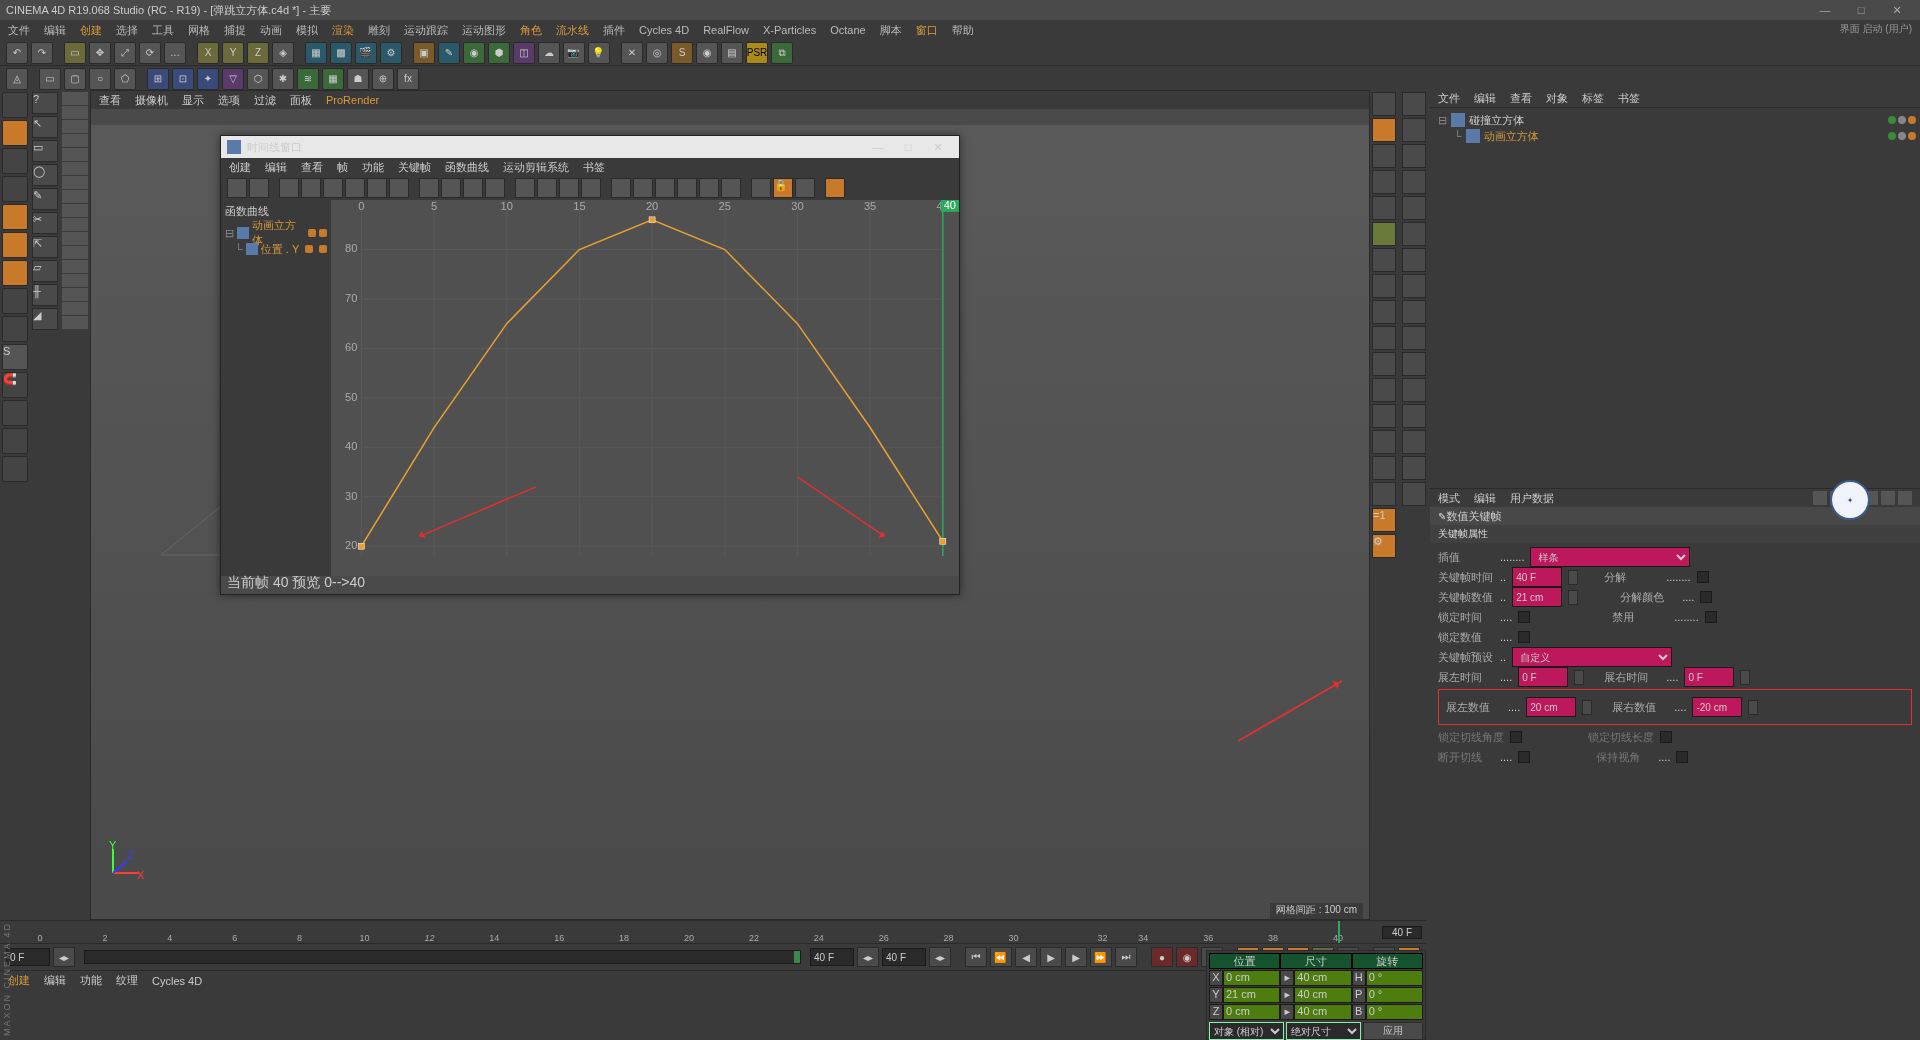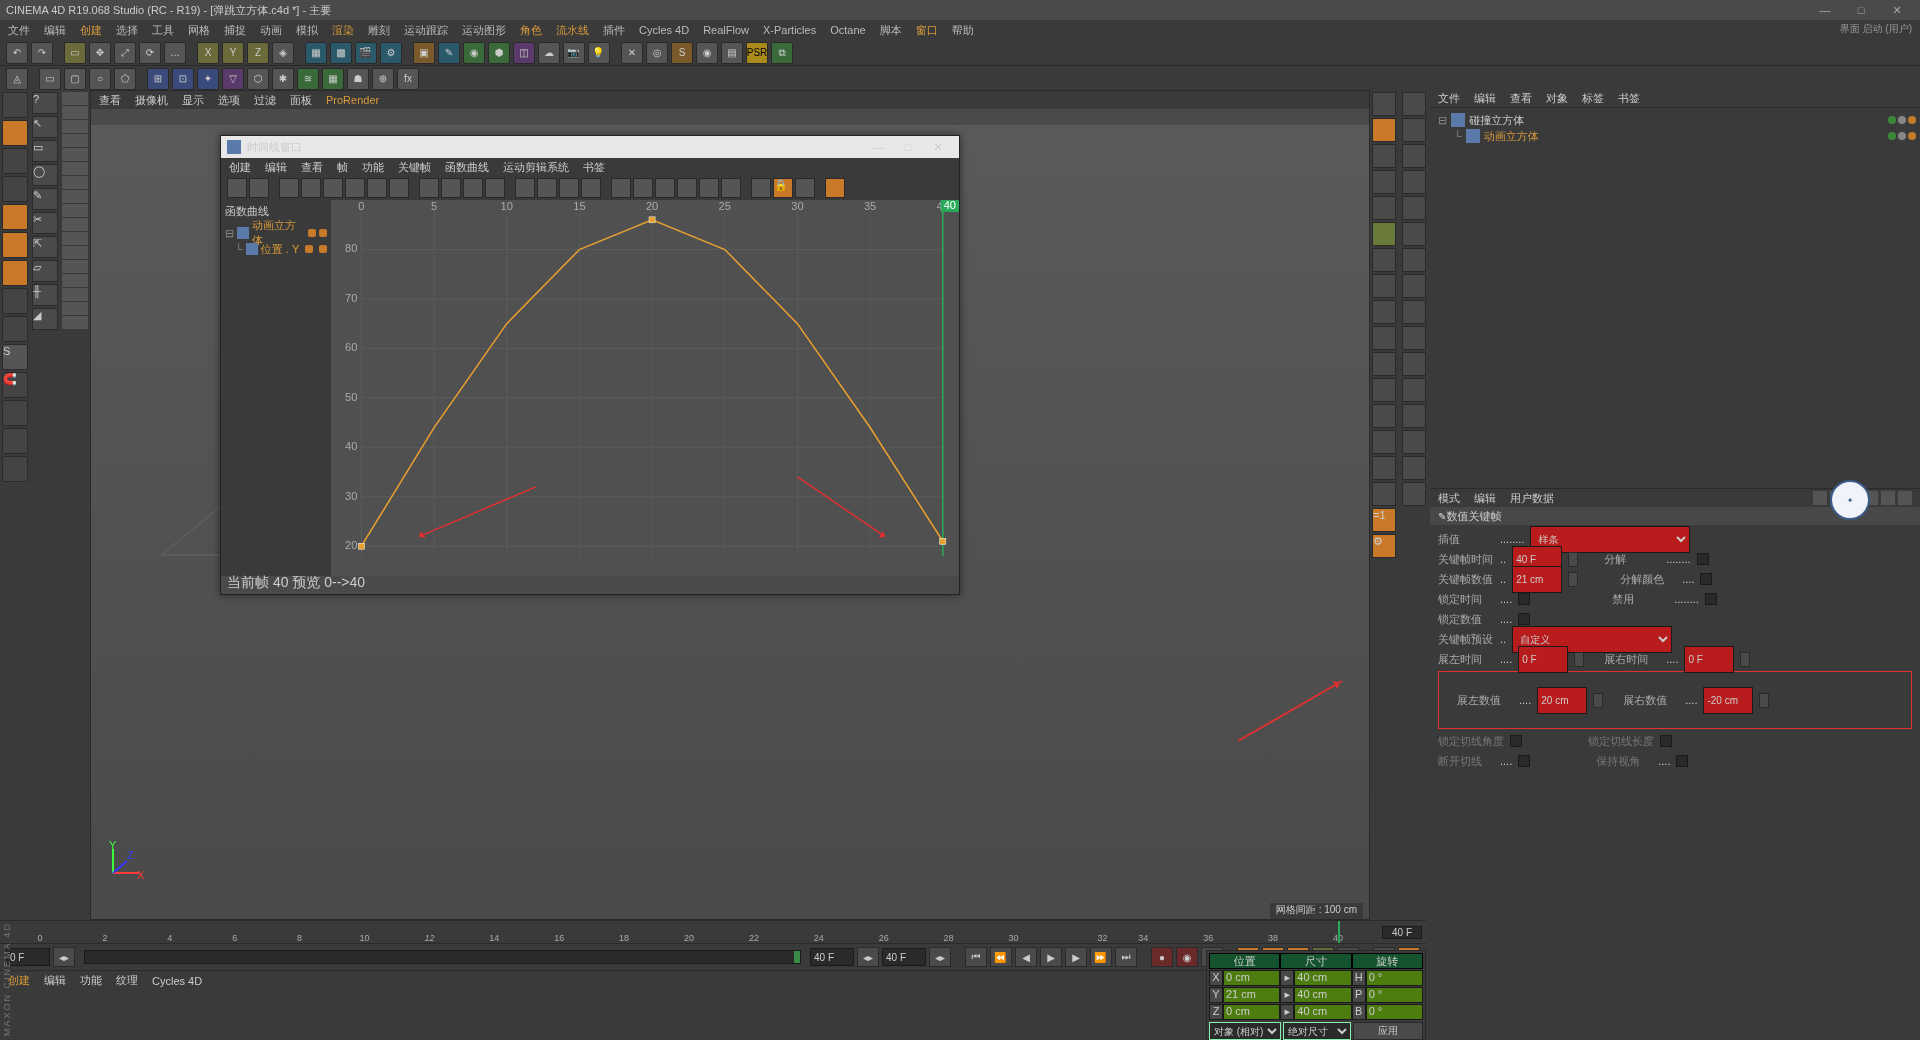--- a/index.html
+++ b/index.html
@@ -50,25 +50,25 @@
 .tree-row .dots{display:flex;gap:2px;margin-left:auto}
 .tree-row .dot{width:8px;height:8px;border-radius:50%;background:#888}
 .attr-panel{flex:1;background:#3a3a3a;border-top:1px solid #2a2a2a}
 .attr-menu{height:18px;display:flex;align-items:center;gap:14px;padding:0 8px;font-size:10px}
 .attr-menu .ricons{margin-left:auto;display:flex;gap:3px}
 .attr-menu .ri{width:14px;height:14px;background:#555}
 .attr-title{height:18px;background:#484848;padding:0 8px;display:flex;align-items:center;font-size:10px;color:#d8d8d8}
 .attr-section{padding:4px 8px}
 .attr-row{display:flex;align-items:center;height:20px;gap:6px;font-size:10px}
 .attr-row label{min-width:56px;color:#aaa}
-.attr-row input,.attr-row select{background:#b91c1c;border:1px solid #1a1a1a;color:#ccc;height:27px;padding:0 3px;font-size:10px;width:50px}
+.attr-row input,.attr-row select{background:#be185d;border:1px solid #1a1a1a;color:#ccc;height:20px;padding:0 3px;font-size:10px;width:50px}
 .attr-row select{width:160px}
 .attr-row .spin{width:10px;height:15px;background:#4a4a4a;border:1px solid #2a2a2a}
 .attr-row .chk{width:12px;height:12px;background:#2a2a2a;border:1px solid #1a1a1a}
-.redbox{border:1.5px solid #e03030;padding:18px;margin:2px 0}
+.redbox{border:1.5px solid #e03030;padding:7px;margin:2px 0}
 .bottom{position:absolute;left:0;right:494px;bottom:0;height:120px;background:#3a3a3a}
 .timeline{height:24px;background:#3a3a3a;display:flex;align-items:center;position:relative;border-top:1px solid #2a2a2a;border-bottom:1px solid #2a2a2a}
 .tl-ticks{flex:1;position:relative;height:22px;margin:0 40px}
 .tl-tick{position:absolute;bottom:0;font-size:9px;color:#aaa;transform:translateX(-50%)}
 .tl-marker{position:absolute;top:0;bottom:0;width:2px;background:#2aaa5a}
 .tl-end{width:40px;text-align:center;font-size:10px;background:#2a2a2a;border:1px solid #1a1a1a;margin:0 4px}
 .playback{height:26px;display:flex;align-items:center;gap:3px;padding:2px 6px}
 .pb{width:22px;height:20px;background:#4a4a4a;border:1px solid #2a2a2a;display:flex;align-items:center;justify-content:center;font-size:10px}
 .pb.rec{background:#6a2a2a}
 .pb.orange{background:#c87a2a}
@@ -78,21 +78,21 @@
 .bottom-tabs{height:20px;display:flex;align-items:center;gap:14px;padding:0 8px;font-size:10px;border-top:1px solid #2a2a2a}
 .bottom-tabs .hl{color:#d89a3a}
 .coord-panel{position:absolute;right:494px;bottom:0;width:220px;height:90px;background:#3a3a3a;border:1px solid #2a2a2a;padding:2px}
 .coord-head{display:flex;height:16px;font-size:10px}
 .coord-head div{flex:1;text-align:center;background:#14532d;border:1px solid #000000}
 .coord-row{display:flex;height:16px;font-size:10px;margin-top:1px}
 .coord-row div{flex:1;background:#4d7c0f;border:1px solid #1a1a1a;padding:0 2px}
 .coord-row .lbl{flex:0 0 14px;background:#484848;text-align:center}
 .coord-foot{display:flex;height:18px;margin-top:2px;gap:2px}
 .coord-foot select{flex:1;background:#2a2a2a;border:1px solid #86efac;font-size:10px}
-.coord-foot button{width:70px;background:#4a4a4a;border:1px solid #2a2a2a;font-size:10px}
+.coord-foot button{width:60px;background:#4a4a4a;border:1px solid #2a2a2a;font-size:10px}
 
 .tlwin{position:absolute;left:220px;top:135px;width:740px;height:460px;background:#4a4a4a;border:1px solid #222;box-shadow:0 0 8px rgba(0,0,0,.5);z-index:10}
 .tlwin .tw-title{height:22px;background:#e8e8e8;color:#333;display:flex;align-items:center;padding:0 6px}
 .tlwin .tw-title .ico{width:14px;height:14px;background:#5a7aaa;margin-right:6px}
 .tlwin .tw-title .spacer{flex:1}
 .tlwin .tw-title .wb{width:30px;text-align:center}
 .tlwin .tw-menu{height:18px;background:#3a3a3a;display:flex;align-items:center;gap:14px;padding:0 8px;font-size:10px}
 .tlwin .tw-tools{height:24px;background:#3a3a3a;display:flex;align-items:center;gap:2px;padding:2px 6px}
 .twt{width:20px;height:20px;background:#555;border:1px solid #2a2a2a}
 .twt.orange{background:#c87a2a}
@@ -366,20 +366,21 @@
           <div class="ricons">
             <div class="ri"></div>
             <div class="ri"></div>
             <div class="ri"></div>
             <div class="ri"></div>
             <div class="ri"></div>
             <div class="ri"></div>
           </div>
         </div>
       <div class="attr-title">✎ <span>数值关键帧</span></div>
+      <div class="attr-title" style="background:#404040">关键帧属性</div>
       <div class="attr-section">
         <div class="attr-row">
             <label>插值</label>
             <span>........</span>
             <select><option>样条</option></select>
           </div>
         <div class="attr-row">
           <label>关键帧时间</label>
             <span>..</span>
           <input value="40 F" style="">

